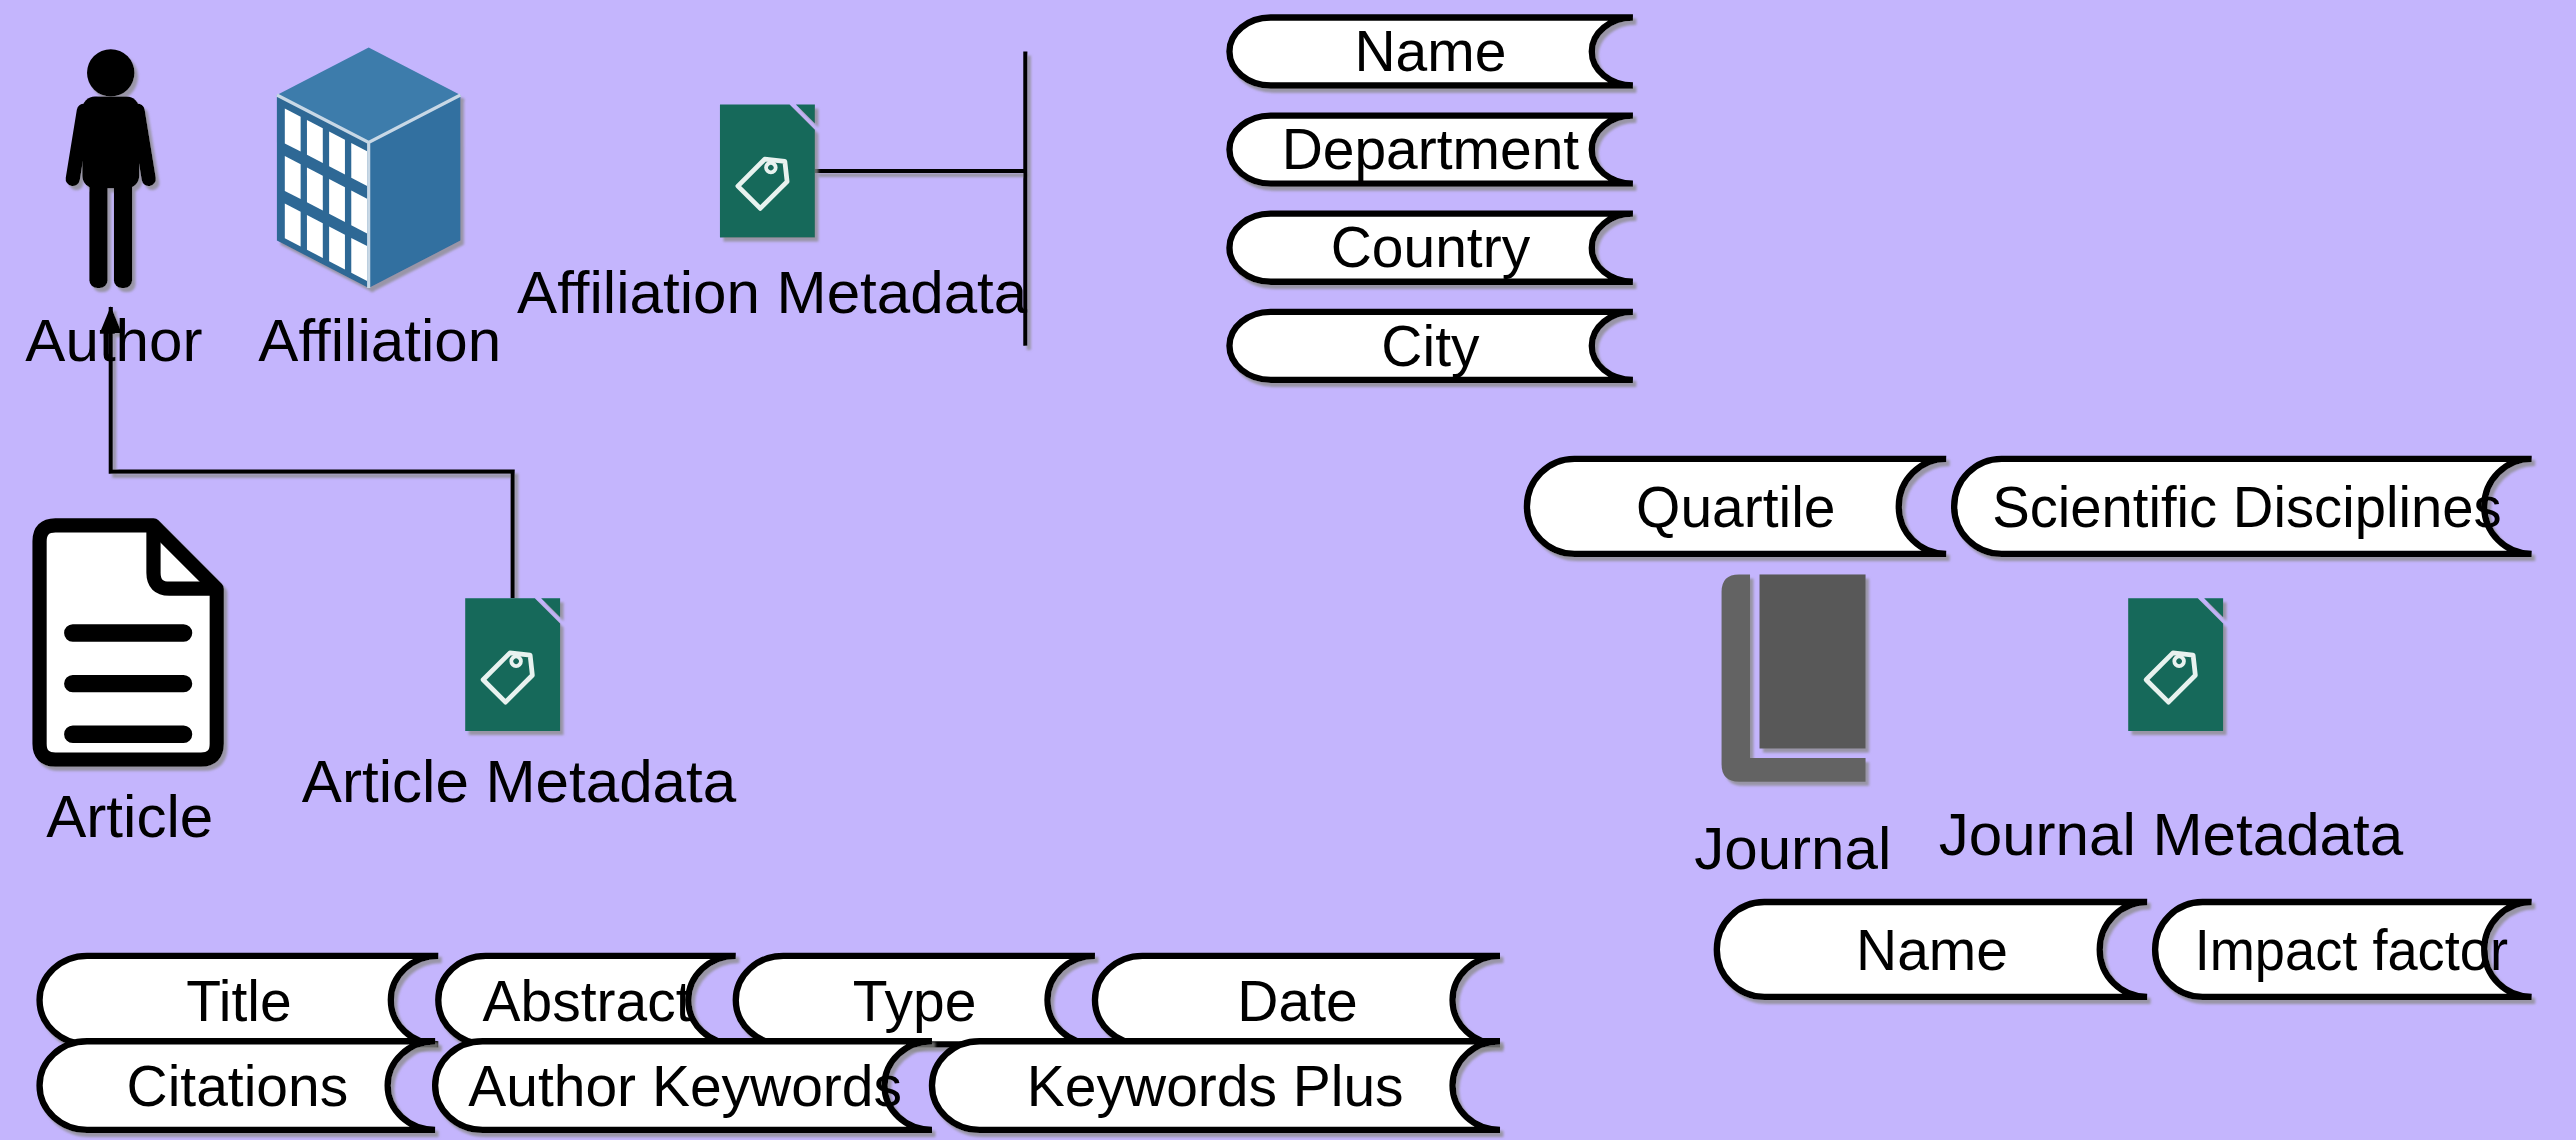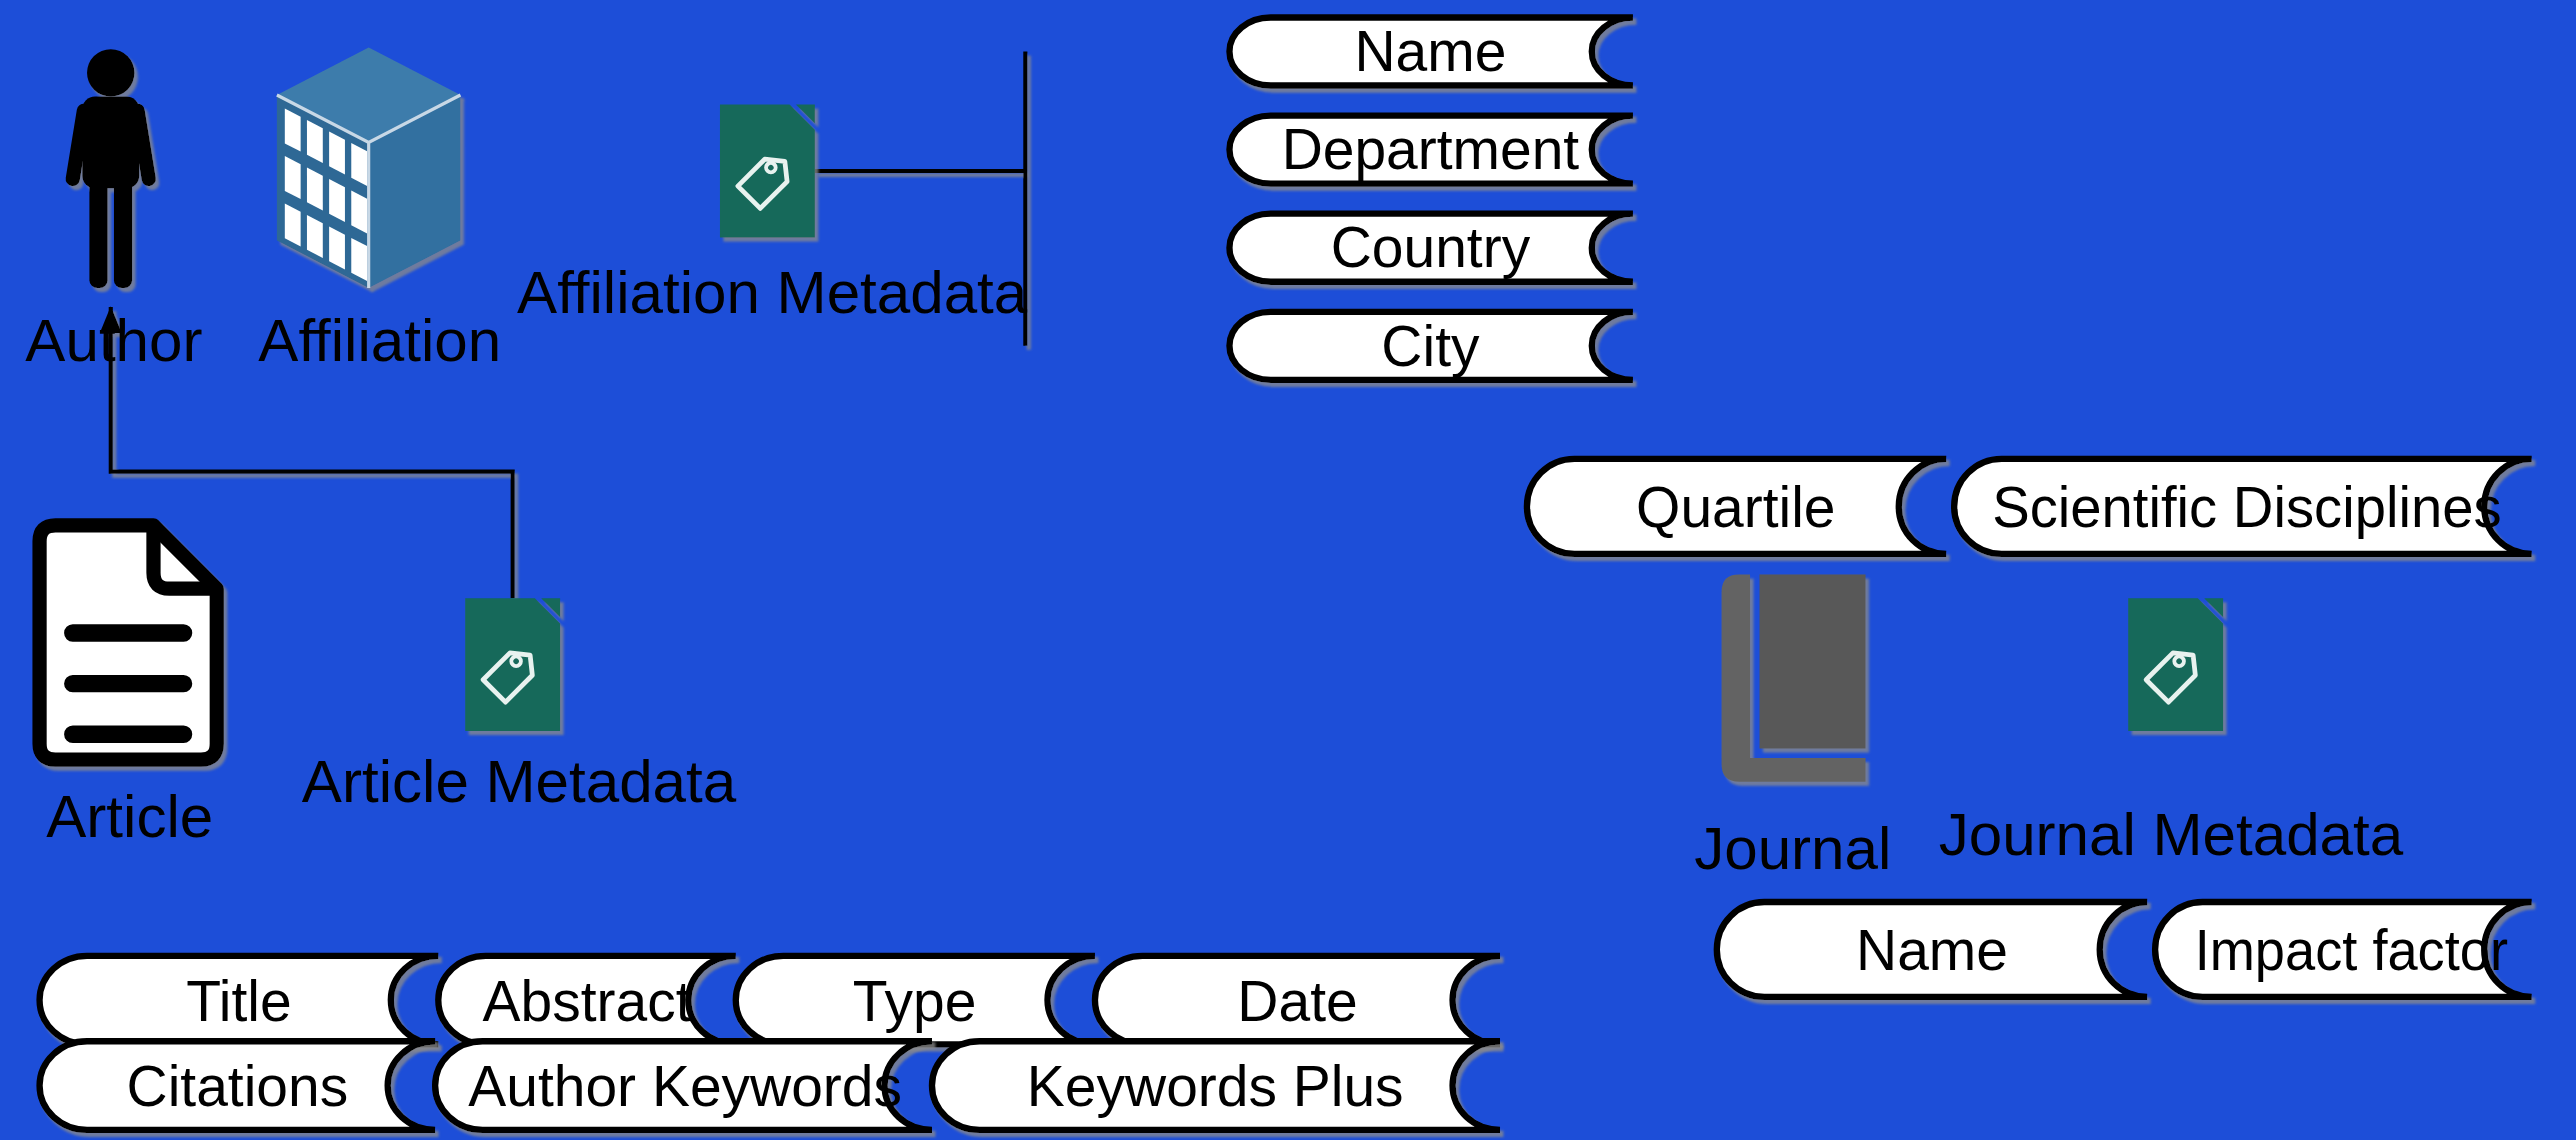--- a/index.html
+++ b/index.html
@@ -1,17 +1,17 @@
 <!DOCTYPE html>
 <html style="font-size:12.7px"><head>
 <meta charset="utf-8">
 <style>
   html, body { margin: 0; padding: 0; background: #ffffff; }
   body { font-family: "Liberation Sans", sans-serif; }
-  .stage { width: 2576px; height: 1141px; position: relative; background: #1d4ed8; }
+  .stage { width: 2576px; height: 1141px; position: relative; background: #c4b5fd; }
   svg { display: block; width: 2576px; height: 1141px; }
   .conn { stroke: #000; stroke-width: 2.6; fill: none; }
   .pill { fill: #fff; stroke: #000; stroke-width: 4; }
   .pill-text { font-size: 36px; fill: #000; text-anchor: middle; }
   .node-label { font-size: 38px; fill: #000; text-anchor: middle; }
 </style>
 </head>
 <body>
 
 <div class="stage">

